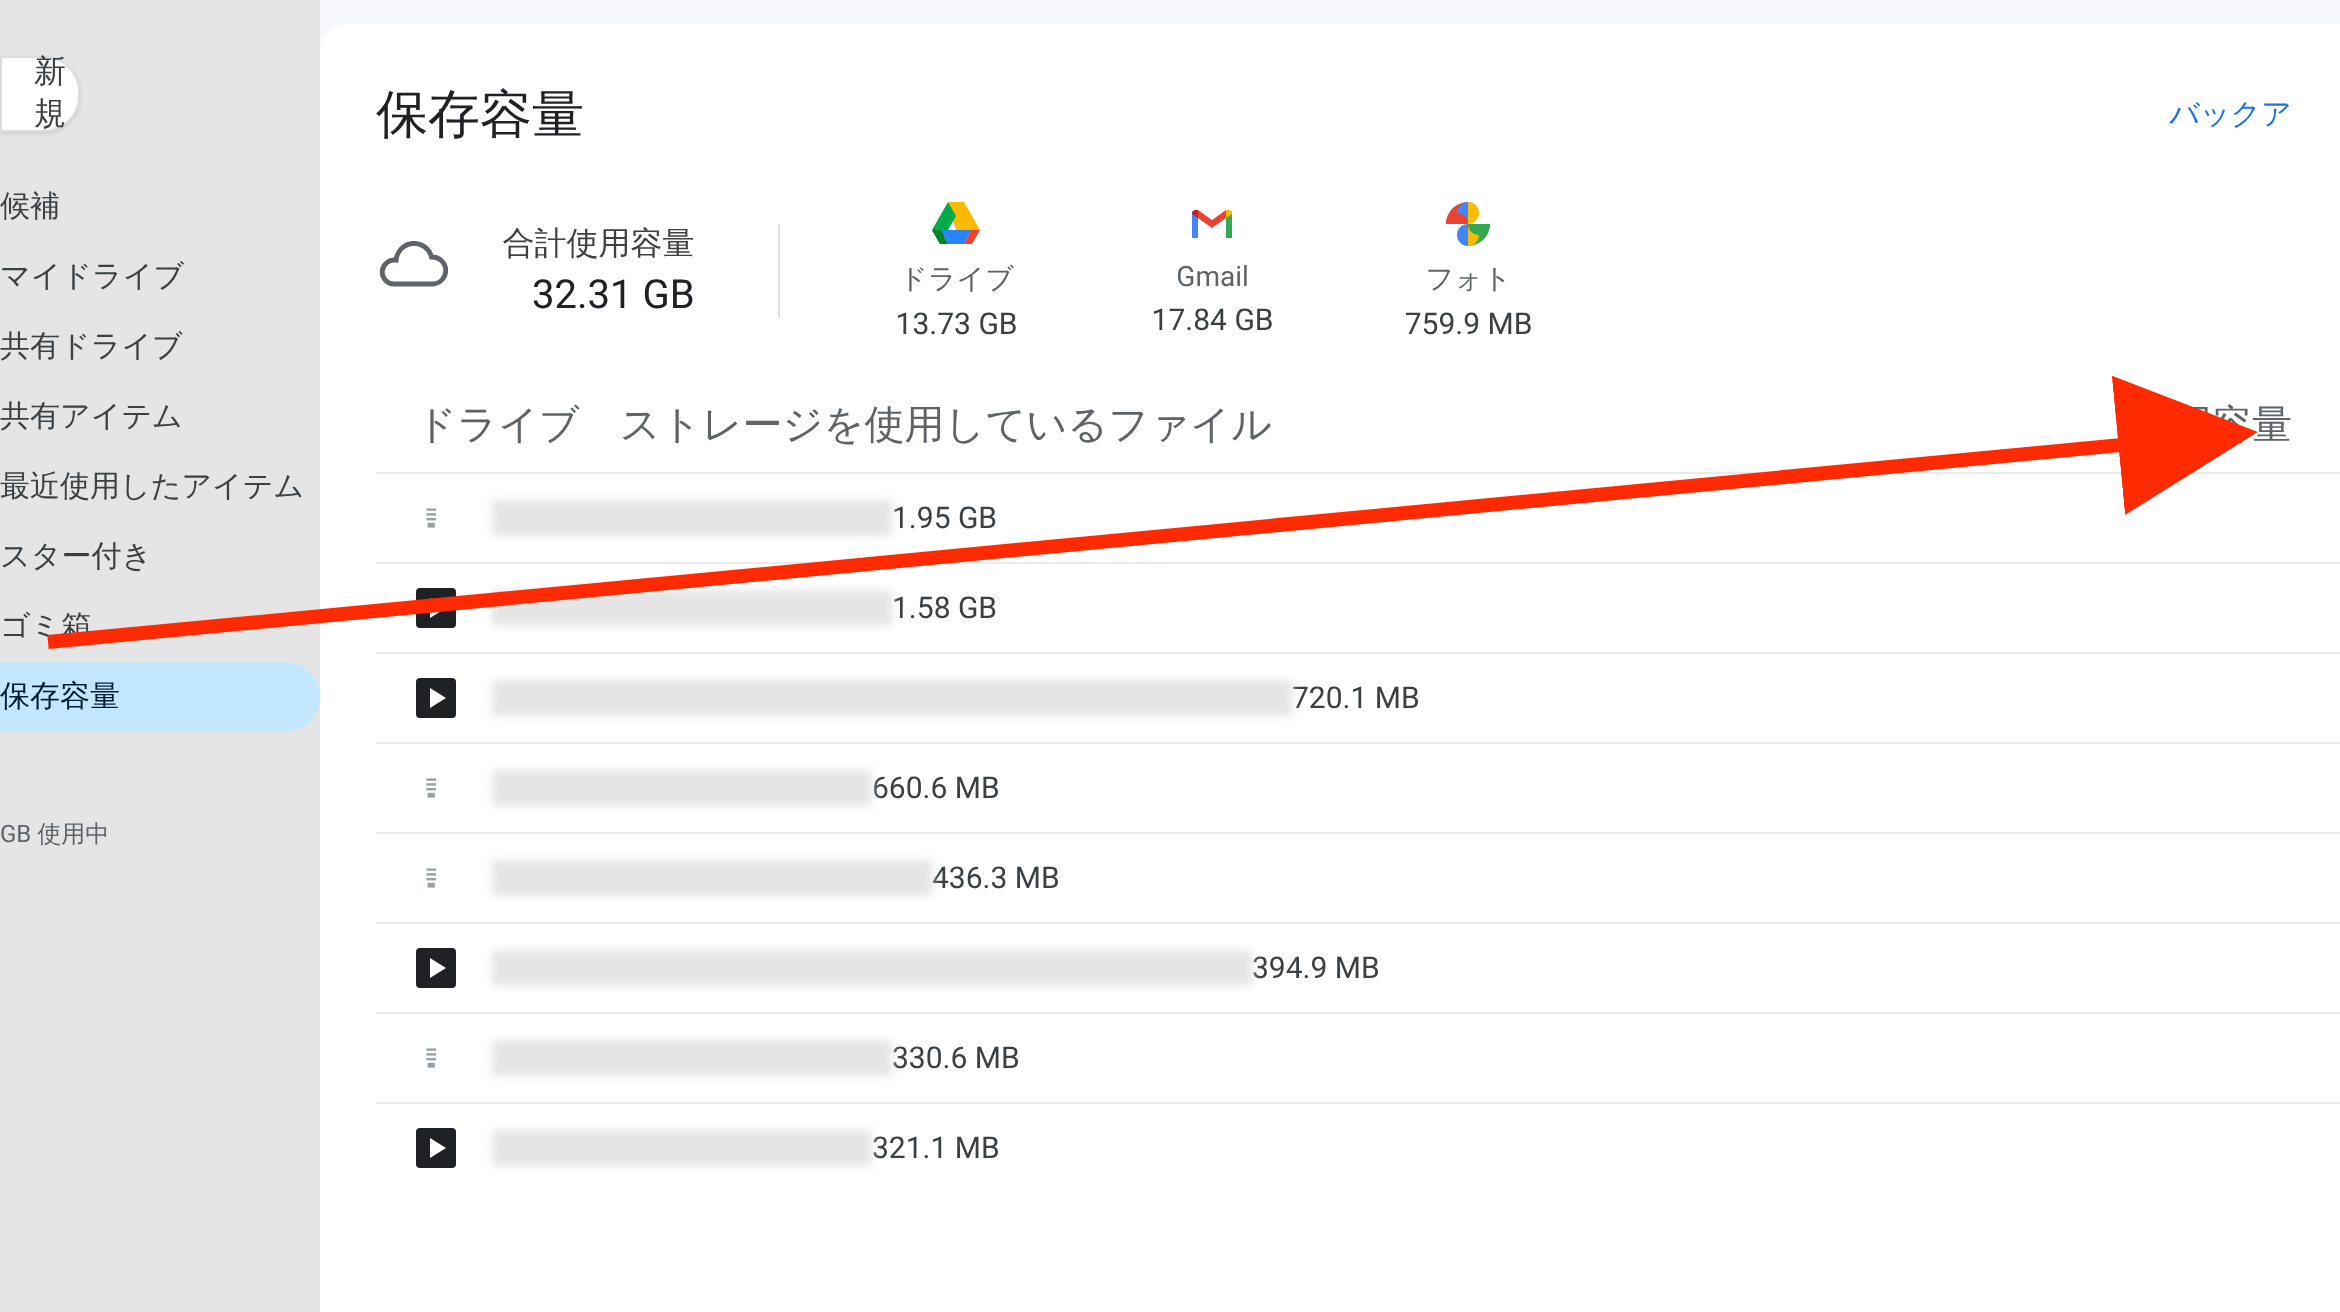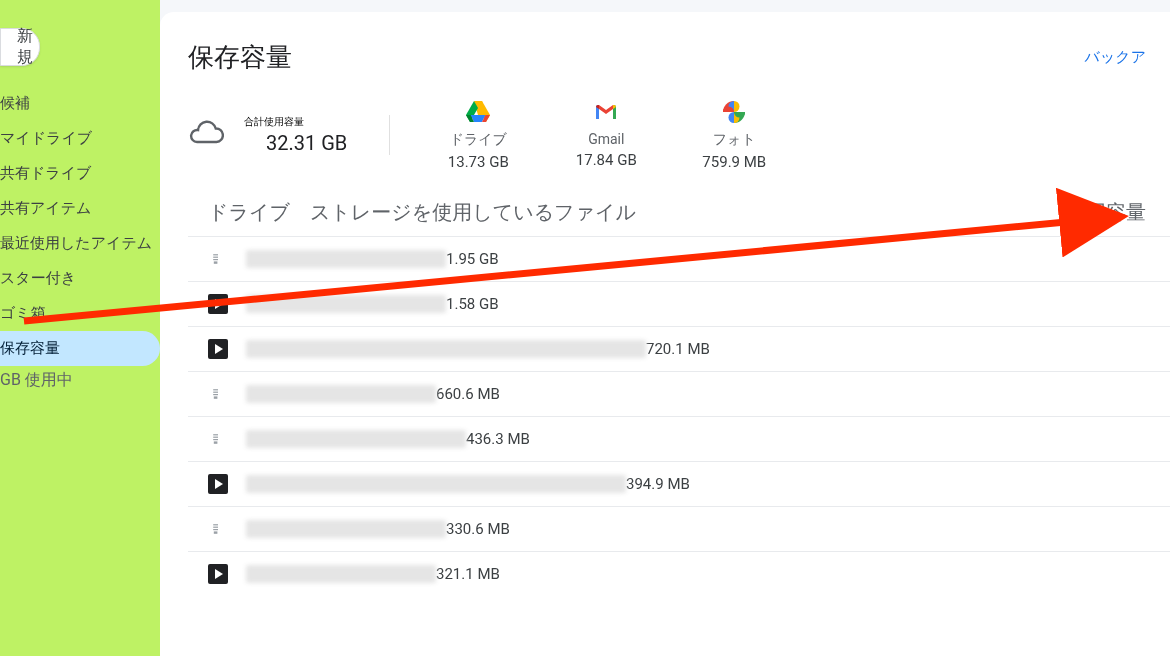--- a/index.html
+++ b/index.html
@@ -14,21 +14,21 @@
       height: 656px;
       overflow: hidden;
       position: relative;
     }
     .layout {
       display: flex;
       height: 100%;
     }
     .sidebar {
       width: 160px;
-      background: #bef264;
+      background: #e5e5e5;
       padding-top: 28px;
       flex-shrink: 0;
     }
     .new-btn {
       background: #fff;
       border: 1px solid #dadce0;
       border-radius: 18px;
       padding: 10px 16px;
       margin: 0 0 20px 0;
       font-size: 16px;
@@ -49,23 +49,24 @@
       cursor: pointer;
     }
     .sidebar-item.active {
       background: #c2e7ff;
       color: #001d35;
       border-top-right-radius: 20px;
       border-bottom-right-radius: 20px;
       padding-right: 16px;
     }
     .sidebar-sub {
-      font-size: 16px;
+      font-size: 12px;
       color: #5f6368;
       padding: 4px 0 0 0;
+      margin-top: 39px;
     }
 
     .main {
       flex: 1;
       background: #fff;
       border-radius: 14px 0 0 0;
       margin-top: 12px;
       padding: 28px 0 0 28px;
       overflow: hidden;
     }
@@ -96,23 +97,24 @@
       gap: 20px;
       padding-right: 42px;
       border-right: 1px solid #e0e0e0;
     }
     .cloud-icon svg {
       width: 36px;
       height: 36px;
       color: #5f6368;
     }
     .total-label {
-      font-size: 10px;
-      color: #000000;
+      font-size: 16px;
+      color: #404040;
       margin-bottom: 2px;
+      text-align: right;
     }
     .total-value {
       font-size: 20px;
       color: #202124;
       margin-left: 22px;
     }
     .service-block {
       text-align: center;
       min-width: 80px;
     }

